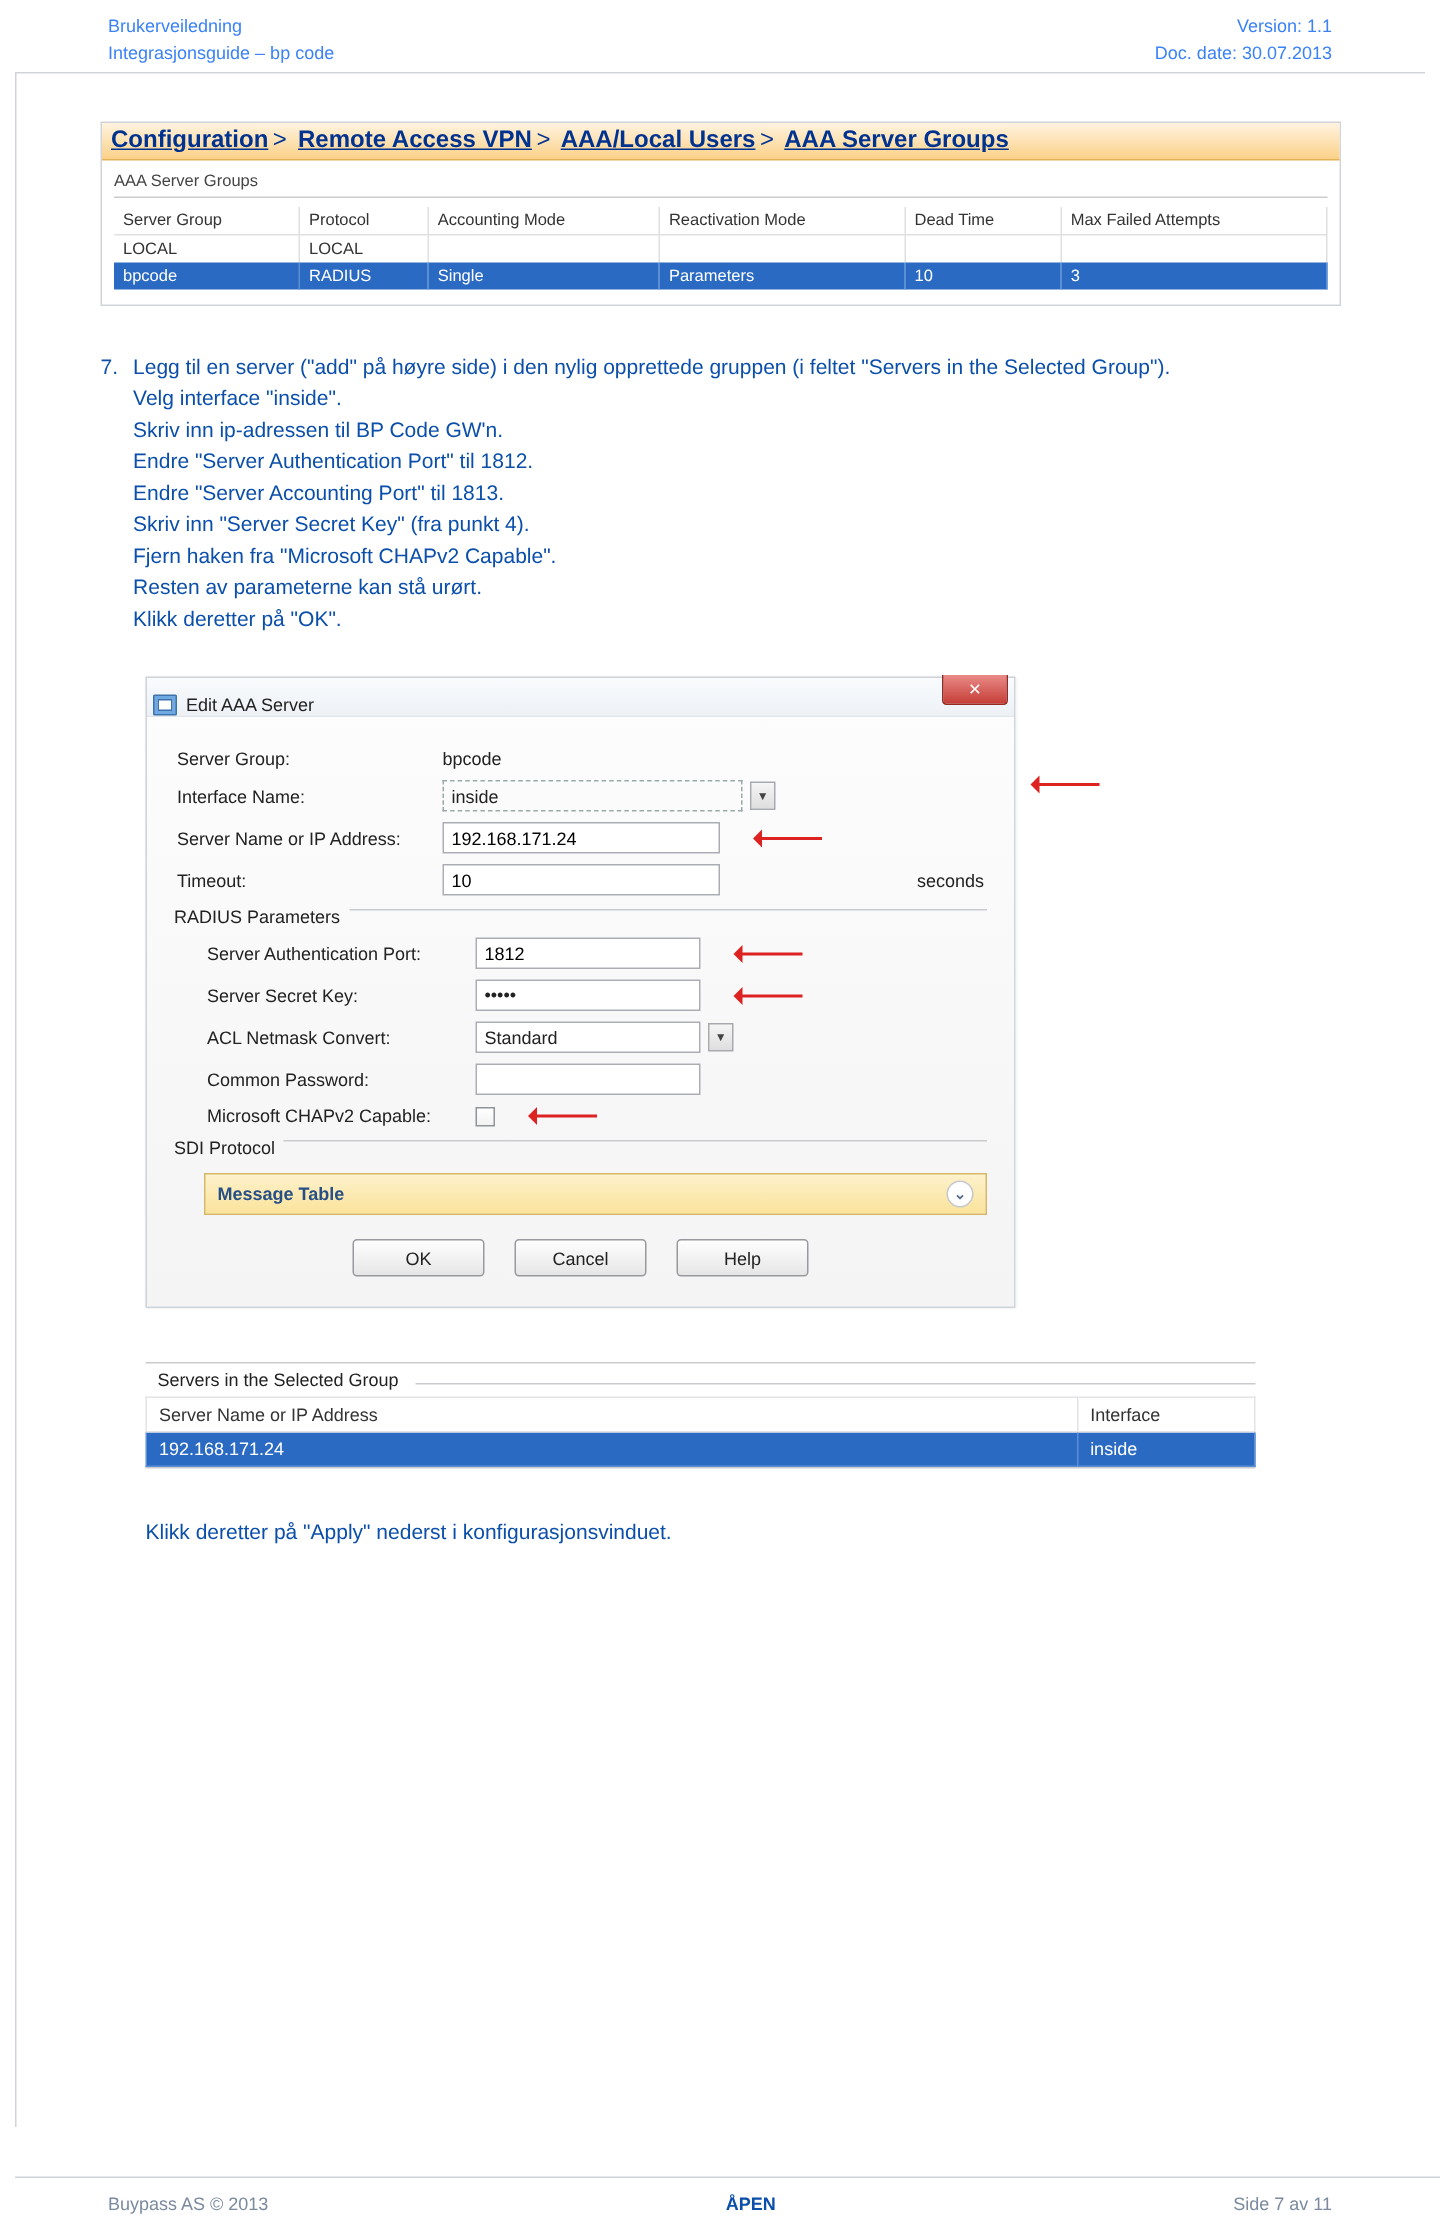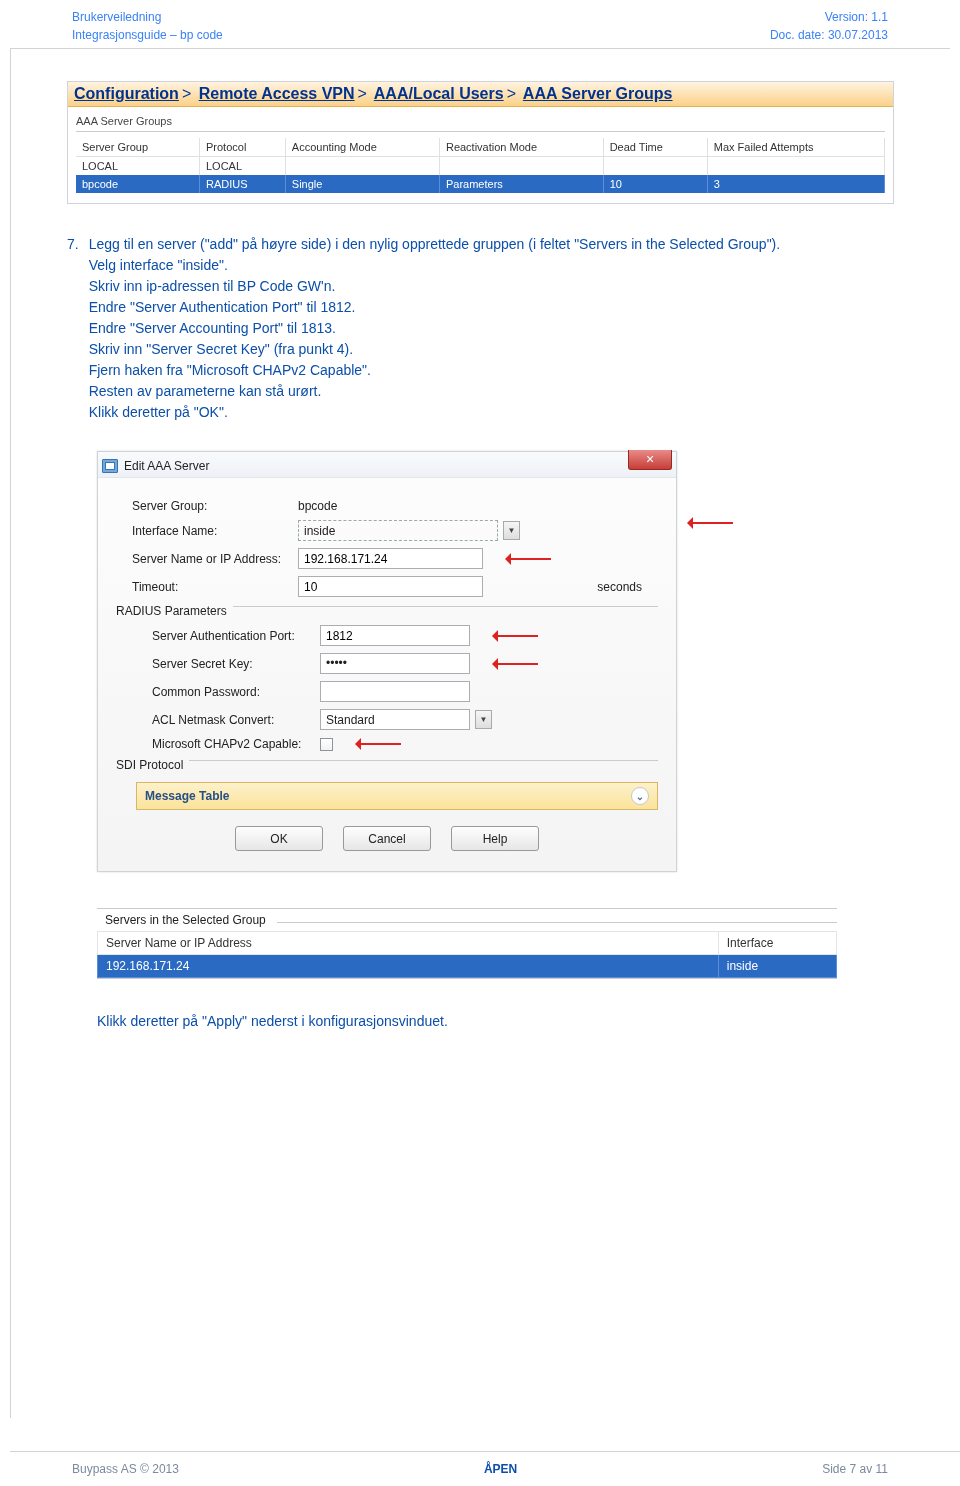--- a/index.html
+++ b/index.html
@@ -65,21 +65,21 @@
     box-shadow: 0 0 2px rgba(0,0,0,0.15);
     margin-bottom: 36px;
     font-size: 12px;
     color: #222;
   }
   .dialog .dlg-top {
     background: linear-gradient(#f9fbfd, #edf1f6);
     border-bottom: 1px solid #e2e5ea;
     padding: 2px 4px 0 4px;
     display: flex;
-    align-items: center;
+    align-items: flex-end;
     height: 26px;
     position: relative;
   }
   .dlg-top .dlg-icon {
     width: 16px; height: 14px;
     background: #6fa9e3;
     border: 1px solid #3d72ab;
     border-radius: 1px;
     margin-right: 6px;
     position: relative;
@@ -97,21 +97,21 @@
     background: linear-gradient(#e98b88, #c63e37);
     border: 1px solid #962923;
     border-top: none;
     border-radius: 0 0 3px 3px;
     color: #fff;
     text-align: center;
     font-size: 14px;
     line-height: 18px;
   }
   .dlg-body { padding: 14px 18px 8px 18px; }
-  .frow { display: flex; align-items: center; margin: 7px 16px; }
+  .frow { display: flex; align-items: center; margin: 7px 2px; gap: 11px; }
   .frow .lbl { width: 166px; color: #222; }
   .frow .val { flex: 1; display: flex; align-items: center; gap: 6px; }
   .inp {
     height: 21px;
     border: 1px solid #abadb3;
     background: #fff;
     padding: 2px 5px;
     font-size: 12px;
     font-family: Arial;
     width: 185px;
@@ -360,32 +360,32 @@
               </div>
           </div>
           <div class="frow">
             <div class="lbl" style="width:168px">Server Secret Key:</div>
             <div class="val">
                 <span class="inp" style="width:150px">•••••</span>
                 <span class="arrow-red"></span>
               </div>
           </div>
           <div class="frow">
-            <div class="lbl" style="width:168px">Common Password:</div>
-            <div class="val">
-                <input class="inp" style="width: 150px;" value="">
-              </div>
-          </div>
-          <div class="frow">
             <div class="lbl" style="width:168px">ACL Netmask Convert:</div>
             <div class="val">
                 <span class="inp sel" style="width:150px">
                   <span>Standard</span>
                 </span>
                 <span class="sel-btn"></span>
+              </div>
+          </div>
+          <div class="frow">
+            <div class="lbl" style="width:168px">Common Password:</div>
+            <div class="val">
+                <input class="inp" style="width: 150px;" value="">
               </div>
           </div>
           <div class="frow">
             <div class="lbl" style="width:168px">Microsoft CHAPv2 Capable:</div>
             <div class="val">
                 <span class="chk"></span>
                 <span class="arrow-red"></span>
               </div>
           </div>
         </div>

